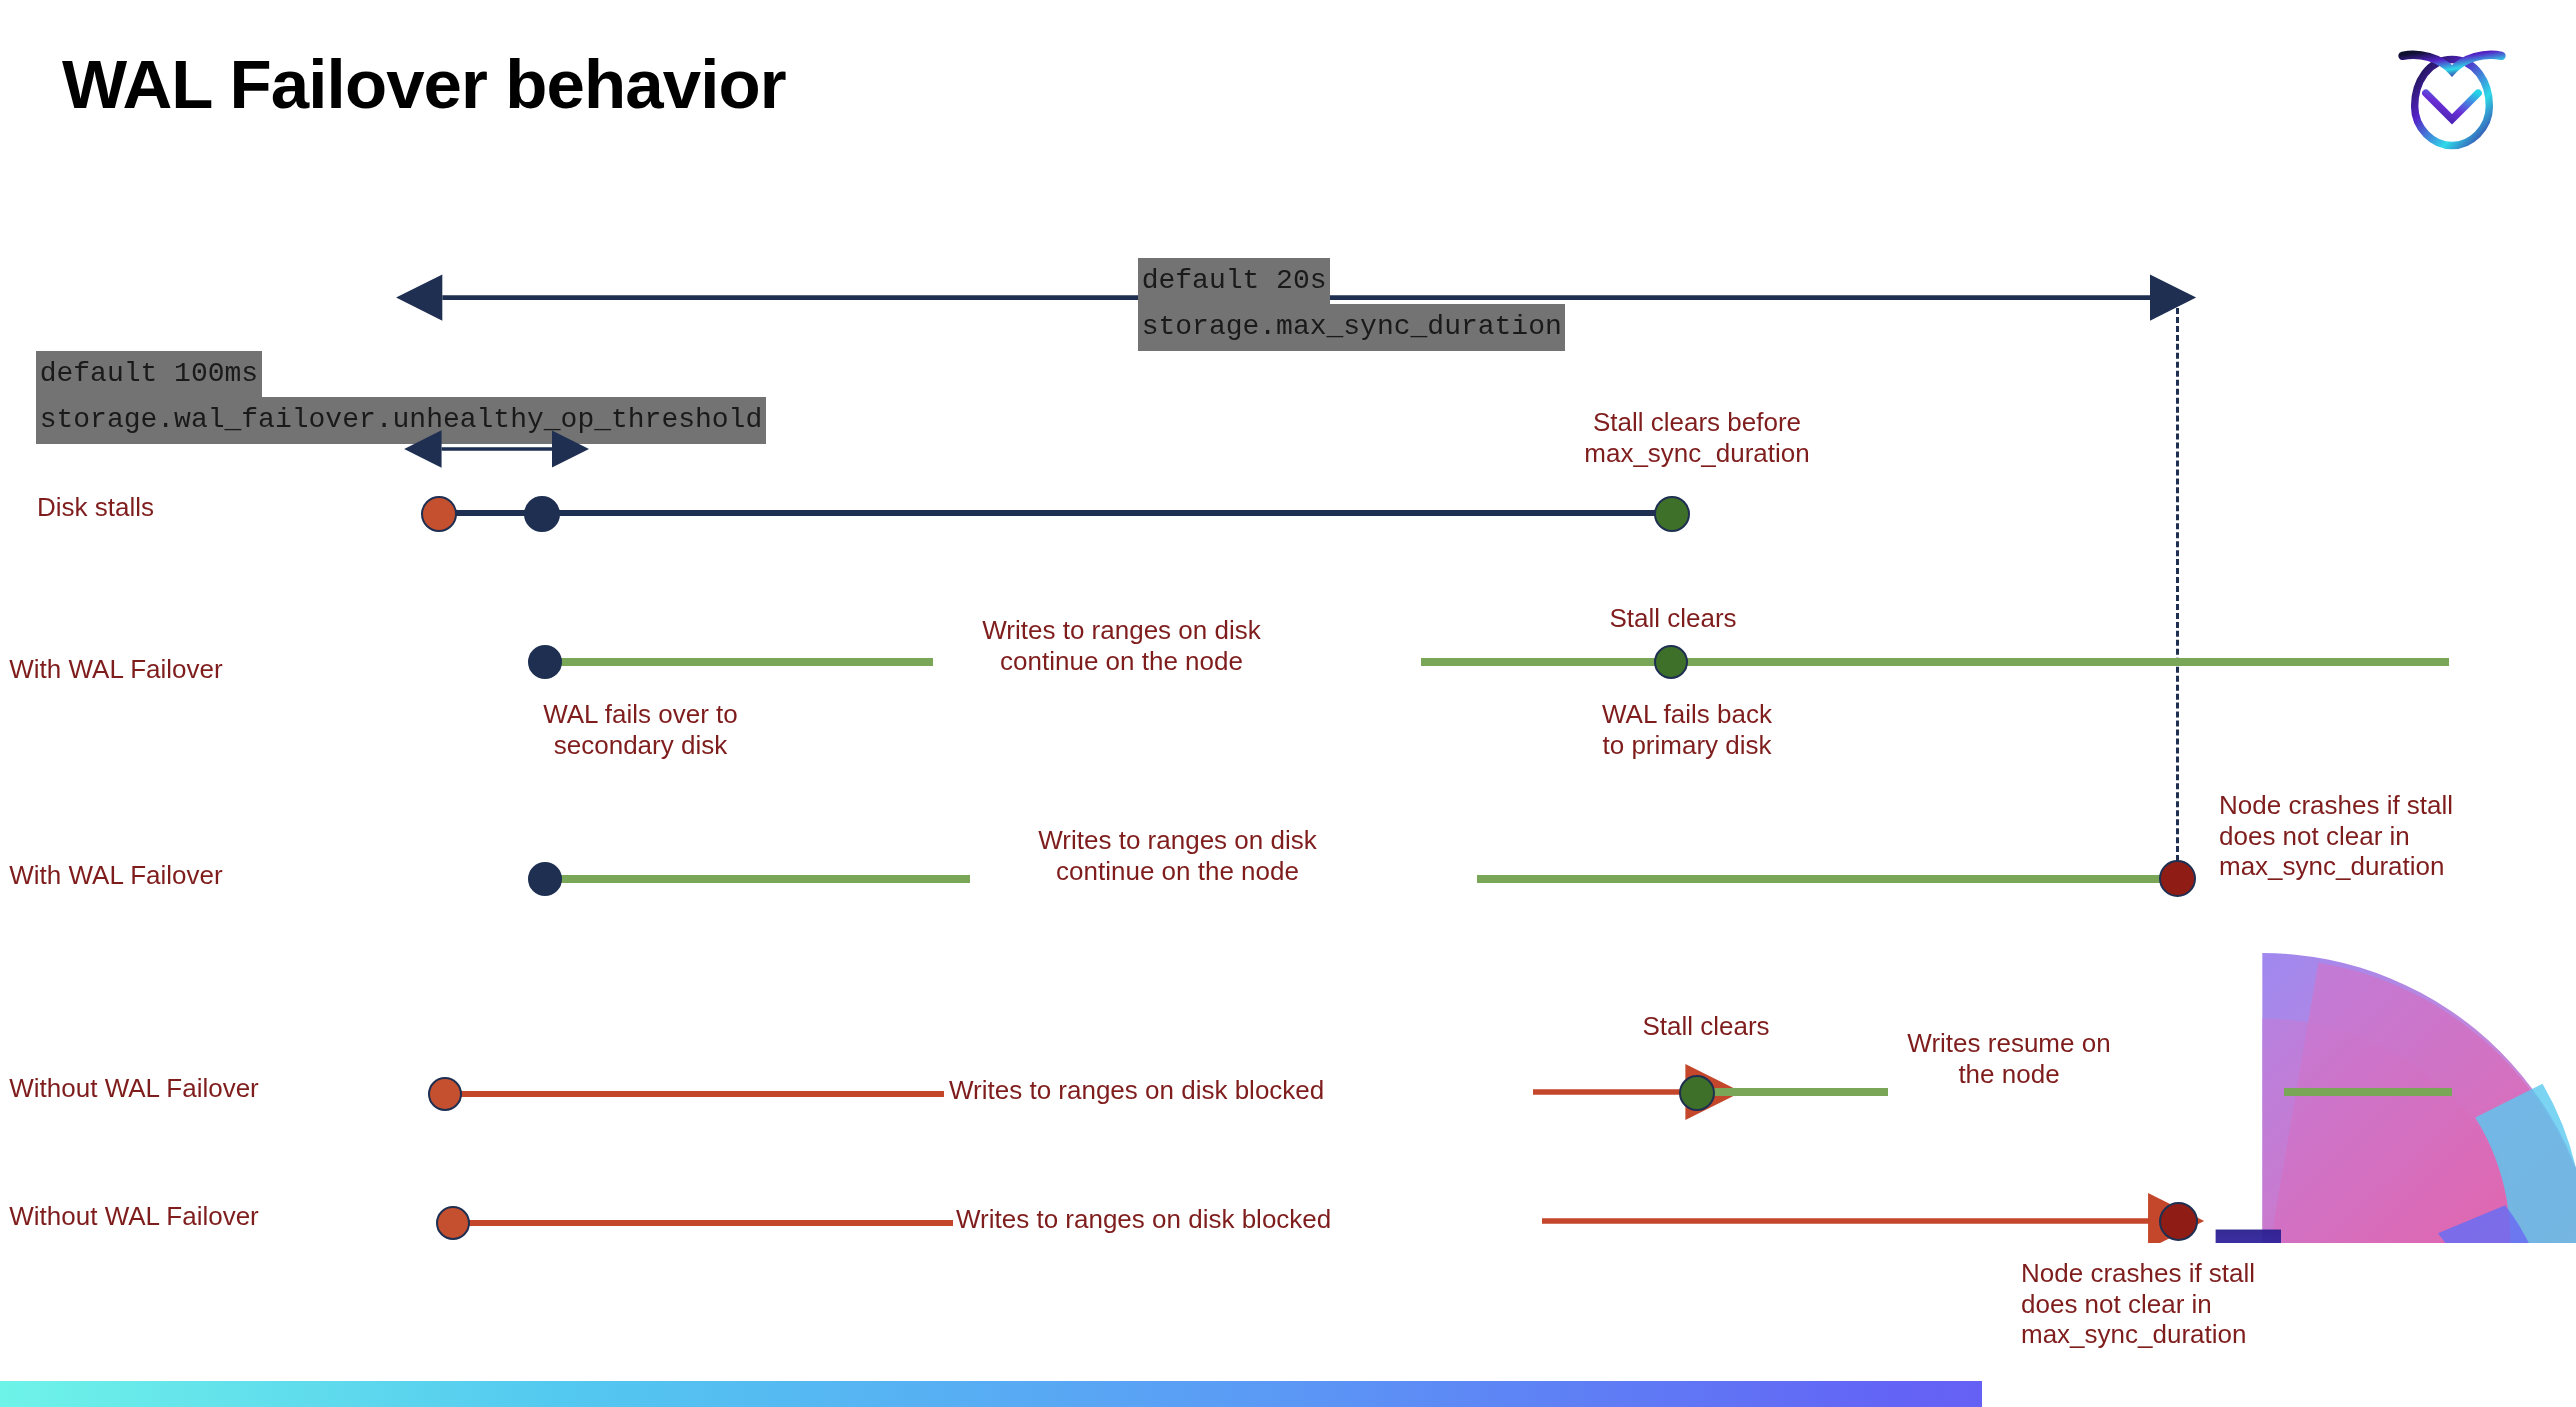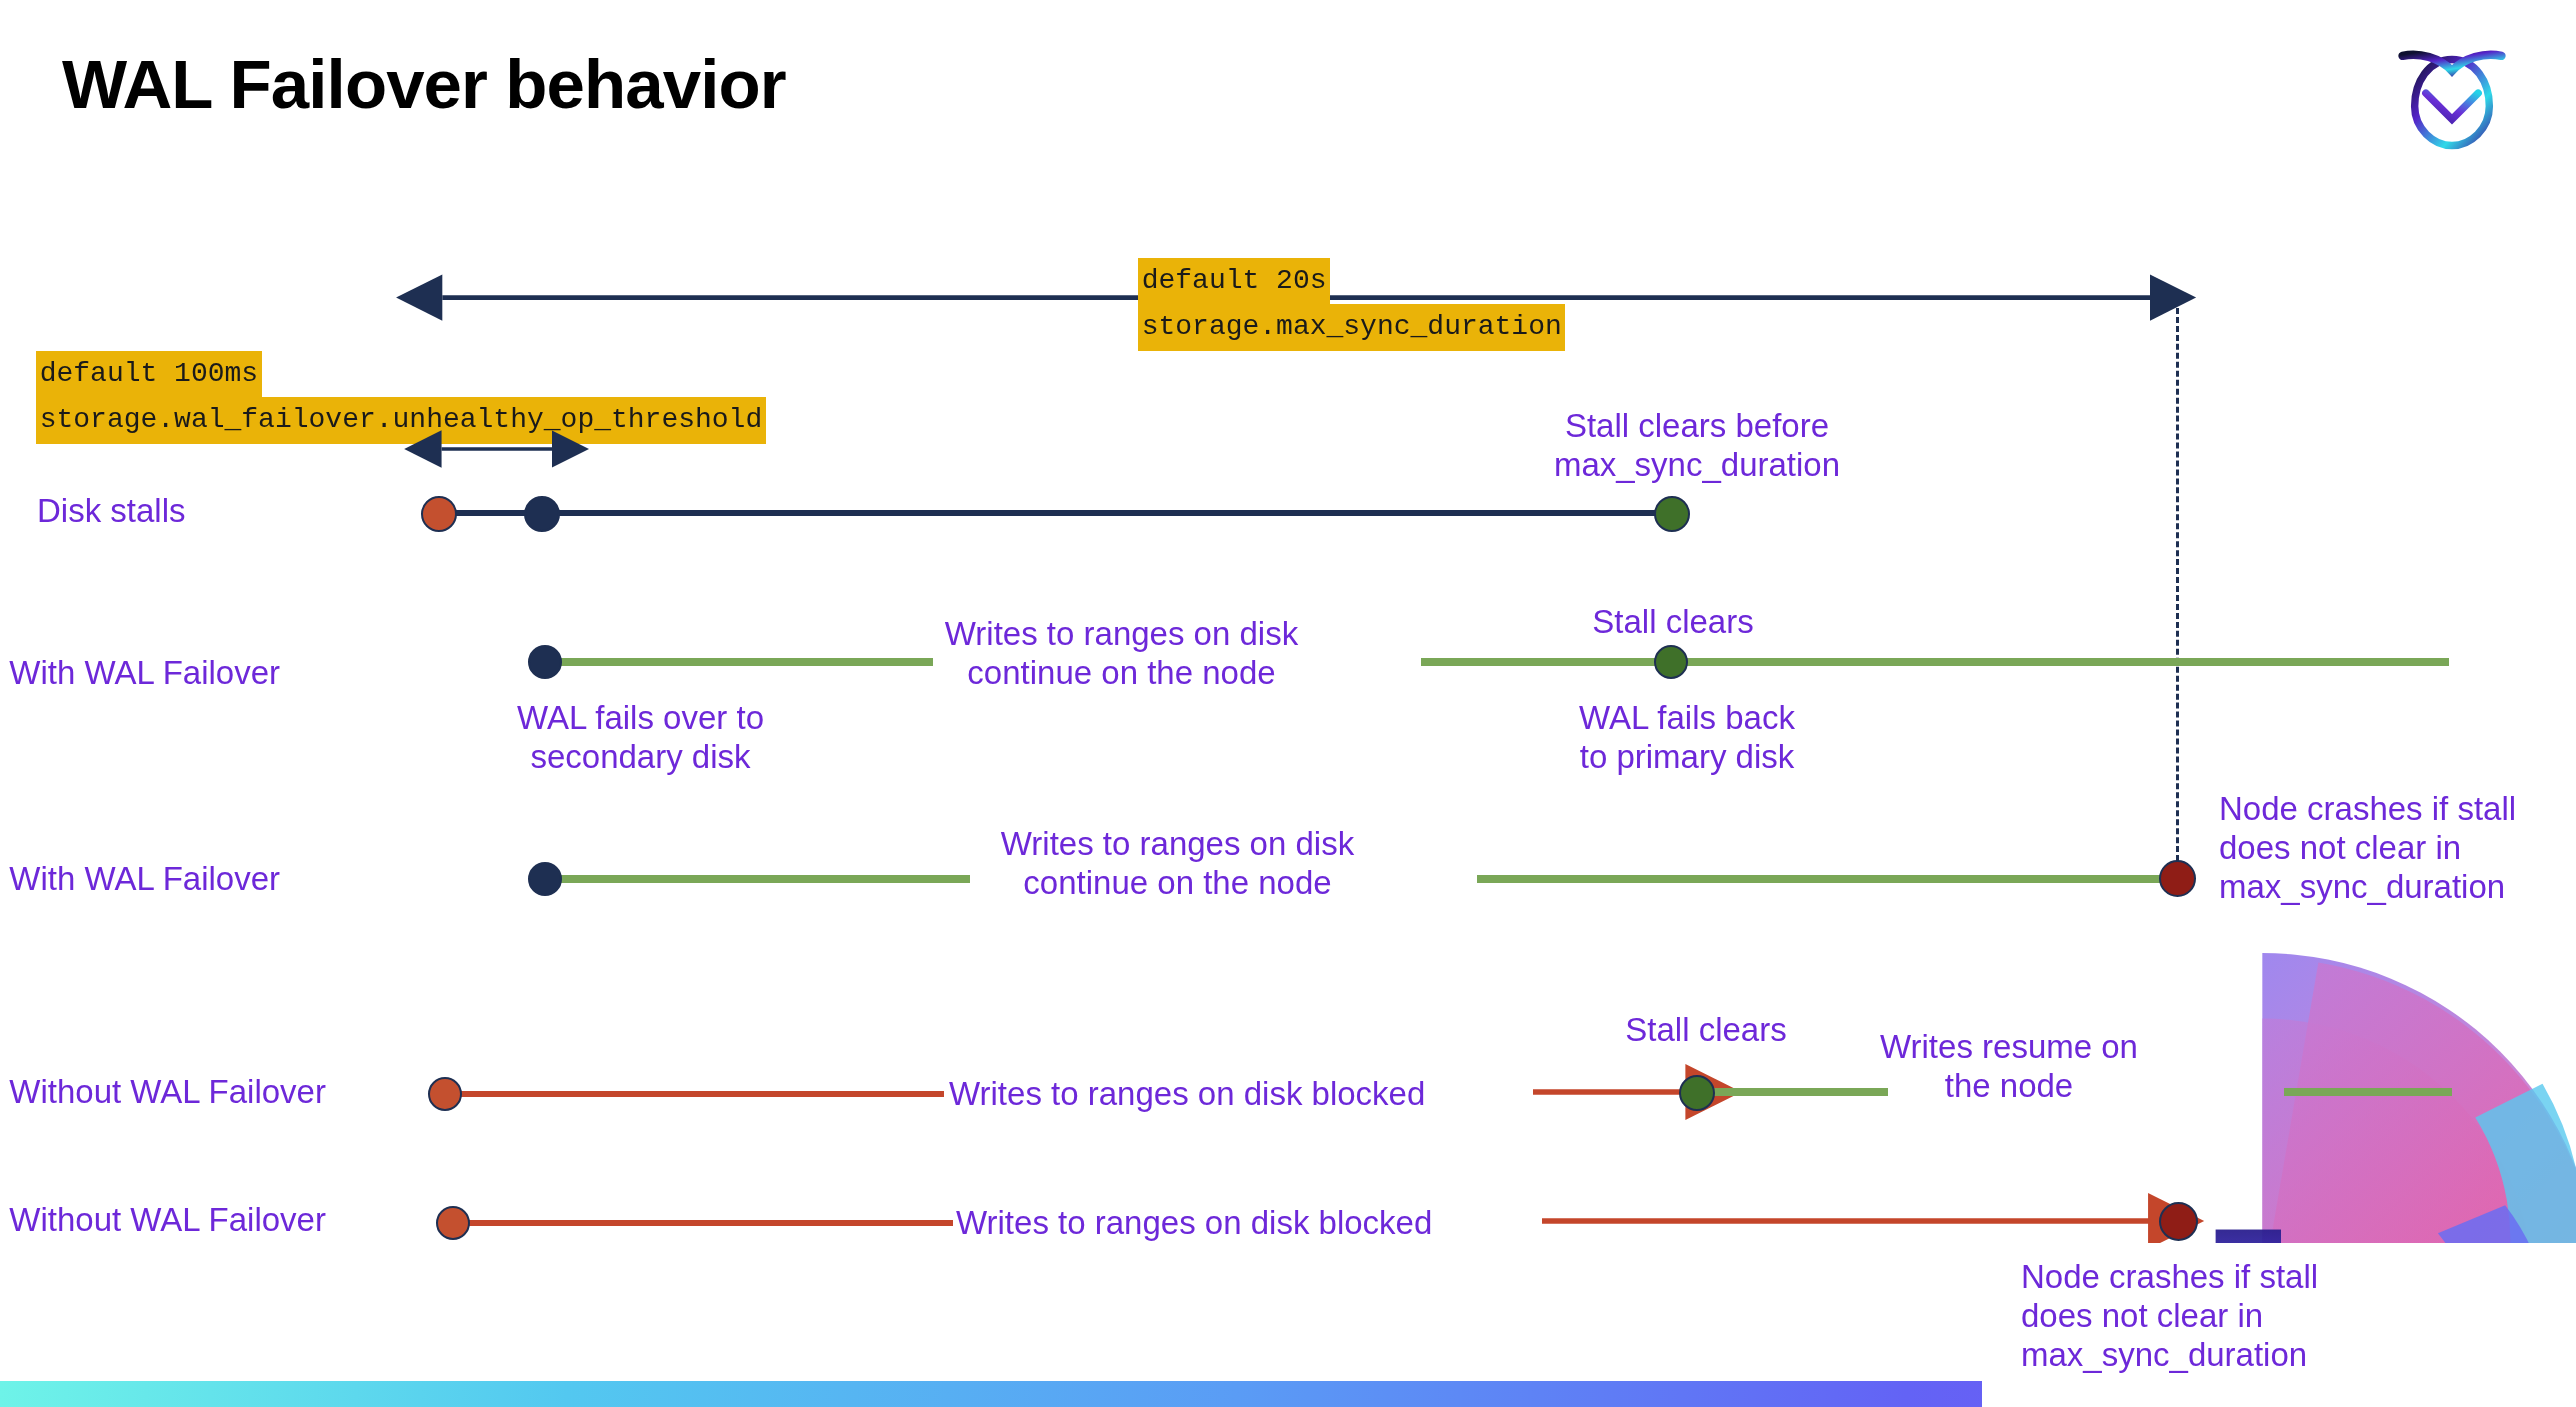--- a/index.html
+++ b/index.html
@@ -49,38 +49,38 @@
     position: absolute;
     left: 0;
     top: 1381px;
     width: 2576px;
     height: 27px;
     background: linear-gradient(90deg, #6ef3e8 0%, #53c8f0 22%, #5a9cf5 48%, #6363f5 74%, #7a4ff2 100%);
   }
   
   .dtext {
     position: absolute;
-    color: #6d28d9;
-    font-size: 33px;
+    color: #7f1d1d;
+    font-size: 26px;
     line-height: 1.18;
     font-family: "Liberation Sans", sans-serif;
     white-space: pre-line;
   }
   .dtext.center { text-align: center; }
   .dtext.right  { text-align: left; }
   
   .code-ann {
     position: absolute;
     font-family: "Liberation Mono", monospace;
     font-size: 28px;
     line-height: 1.52;
     color: #1a1a1a;
   }
   .code-ann span {
-    background: #eab308;
+    background: #737373;
     padding: 1.9px 3.7px;
     display: inline-block;
   }
   
   .hline {
     position: absolute;
     height: 6.5px;
   }
   .hline.navy  { background: #1e2f52; height: 5.6px; }
   .hline.green { background: #7aa757; height: 8.4px; }

